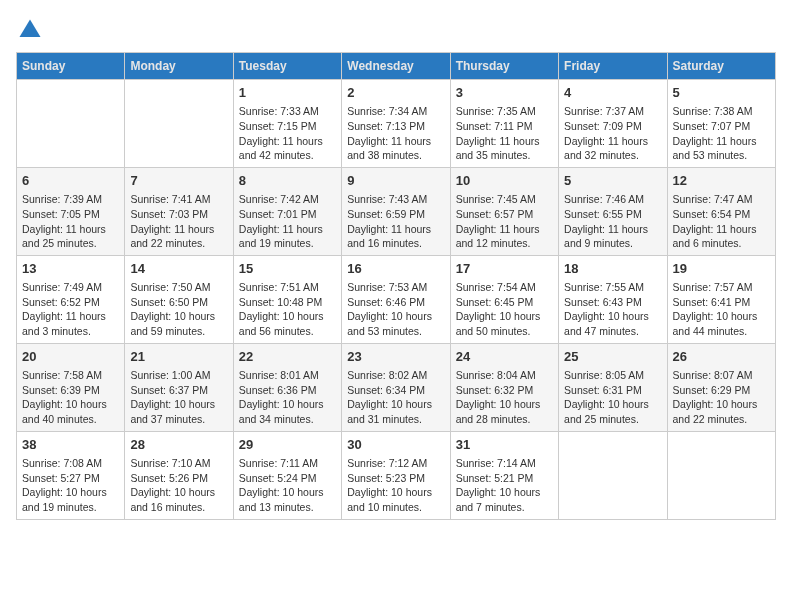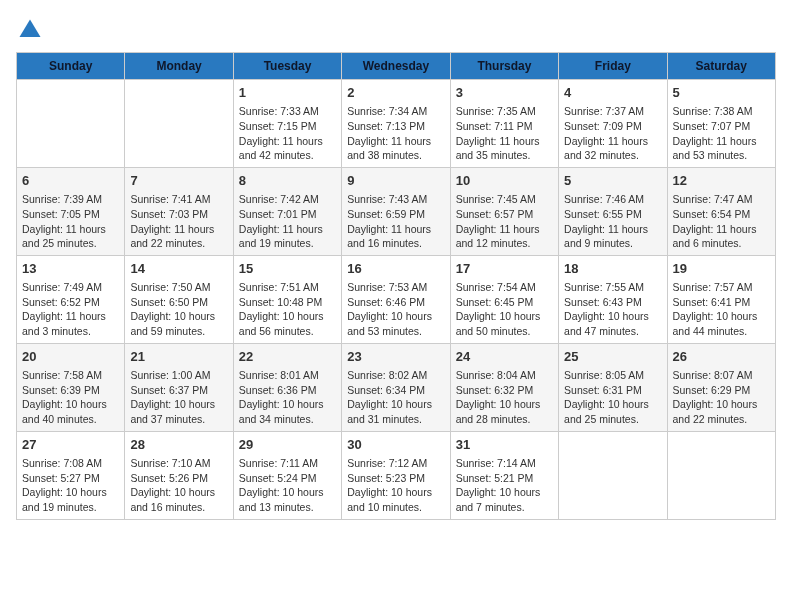--- a/index.html
+++ b/index.html
@@ -44,22 +44,22 @@
       font-size: 14px;
       color: #555;
     }
     table {
       width: 100%;
       border-collapse: collapse;
       font-size: 11px;
     }
     thead tr th {
       background-color: #2979C0;
-      color: #0f172a;
-      text-align: center;
+      color: #e5e5e5;
+      text-align: left;
       padding: 6px 5px;
       font-size: 12px;
       font-weight: bold;
       border: 1px solid #ccc;
     }
     tbody tr td {
       border: 1px solid #ccc;
       vertical-align: top;
       padding: 4px 5px;
       height: 80px;
@@ -280,21 +280,21 @@
         </td>
         <td>
           <span class="day-number">26</span>
           <div class="day-info">Sunrise: 8:07 AM</div>
           <div class="day-info">Sunset: 6:29 PM</div>
           <div class="day-info">Daylight: 10 hours and 22 minutes.</div>
         </td>
       </tr>
       <tr>
         <td>
-          <span class="day-number">27</span>
+          <span class="day-number">38</span>
           <div class="day-info">Sunrise: 7:08 AM</div>
           <div class="day-info">Sunset: 5:27 PM</div>
           <div class="day-info">Daylight: 10 hours and 19 minutes.</div>
         </td>
         <td>
           <span class="day-number">28</span>
           <div class="day-info">Sunrise: 7:10 AM</div>
           <div class="day-info">Sunset: 5:26 PM</div>
           <div class="day-info">Daylight: 10 hours and 16 minutes.</div>
         </td>

